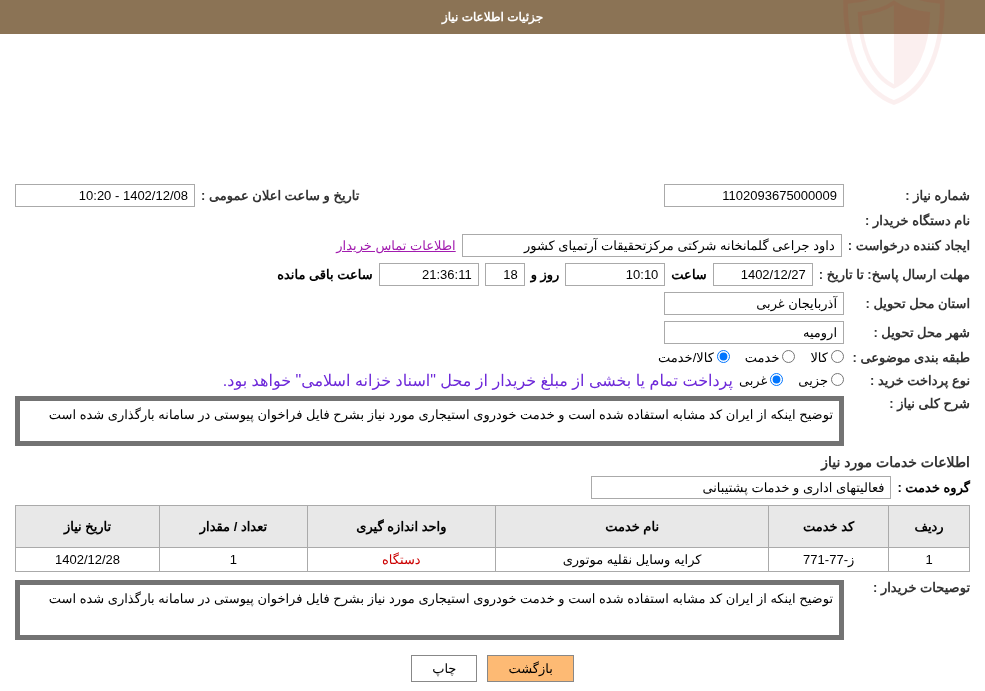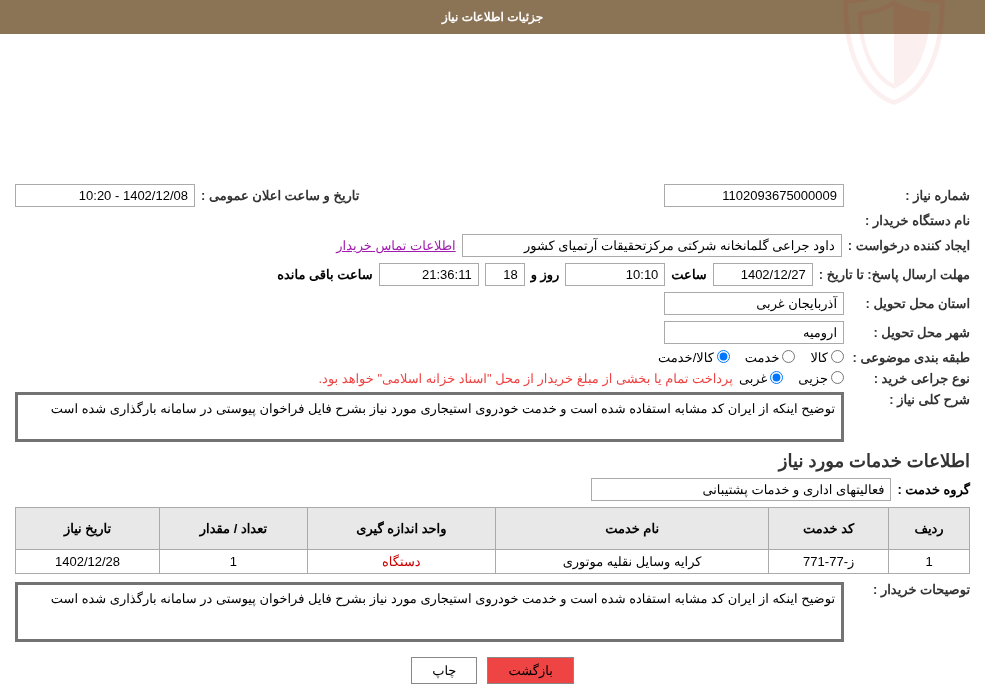--- a/index.html
+++ b/index.html
@@ -53,36 +53,36 @@
       color: #a21caf;
       text-decoration: underline;
       cursor: pointer;
     }
     .date-label {
       font-weight: bold;
       white-space: nowrap;
     }
     .section-title {
       font-weight: bold;
-      font-size: 18px;
+      font-size: 14px;
       margin: 8px 0 6px 0;
       color: #333;
     }
     .radio-group {
       display: flex;
       gap: 15px;
       align-items: center;
     }
     .radio-item {
       display: flex;
       align-items: flex-start;
       gap: 3px;
     }
     .description-box {
-      border: 3px solid #737373;
+      border: 5px solid #737373;
       padding: 6px;
       background: #fff;
       width: 100%;
       min-height: 50px;
       text-align: right;
     }
     
     .services-table {
       width: 100%;
       border-collapse: collapse;
@@ -112,21 +112,21 @@
       padding: 5px 20px;
       border: 1px solid #888;
       cursor: pointer;
       font-size: 13px;
       font-family: Tahoma, Arial, sans-serif;
     }
     .btn-print {
       background: #fff;
     }
     .btn-back {
-      background: #ef4444;
+      background: #fdba74;
     }
     .shield-watermark {
       position: absolute;
       top: 50%;
       left: 50%;
       transform: translate(-50%, -50%);
       opacity: 0.06;
       font-size: 120px;
       color: #cc0000;
       pointer-events: none;
@@ -215,32 +215,32 @@
             <span>خدمت</span>
           </div>
           <div class="radio-item">
             <input type="radio" name="classification" checked="" style="">
             <span>کالا/خدمت</span>
           </div>
         </div>
       </div>
 
       <div class="row">
-        <span class="label">نوع جراعی خرید :</span>
+        <span class="label">نوع پرداخت خرید :</span>
         <div class="radio-group">
           <div class="radio-item">
             <input type="radio" name="process" style="">
             <span>جزیی</span>
           </div>
           <div class="radio-item">
             <input type="radio" name="process" checked="" style="">
             <span>غربی</span>
           </div>
         </div>
-        <span style="color:#ef4444; font-size:13px">پرداخت تمام یا بخشی از مبلغ خریدار از محل "اسناد خزانه اسلامی" خواهد بود.</span>
+        <span style="color:#6d28d9; font-size:16px">پرداخت تمام یا بخشی از مبلغ خریدار از محل "اسناد خزانه اسلامی" خواهد بود.</span>
       </div>
 
       <div style="margin-bottom:8px">
         <div style="display:flex; gap:6px; align-items:flex-start">
           <span class="label" style="min-width:120px">شرح کلی نیاز :</span>
           <div class="description-box">توضیح اینکه از ایران کد مشابه استفاده شده است و خدمت خودروی استیجاری مورد نیاز بشرح فایل فراخوان پیوستی در سامانه بارگذاری شده است</div>
         </div>
       </div>
 
       <div class="section-title">اطلاعات خدمات مورد نیاز</div>

